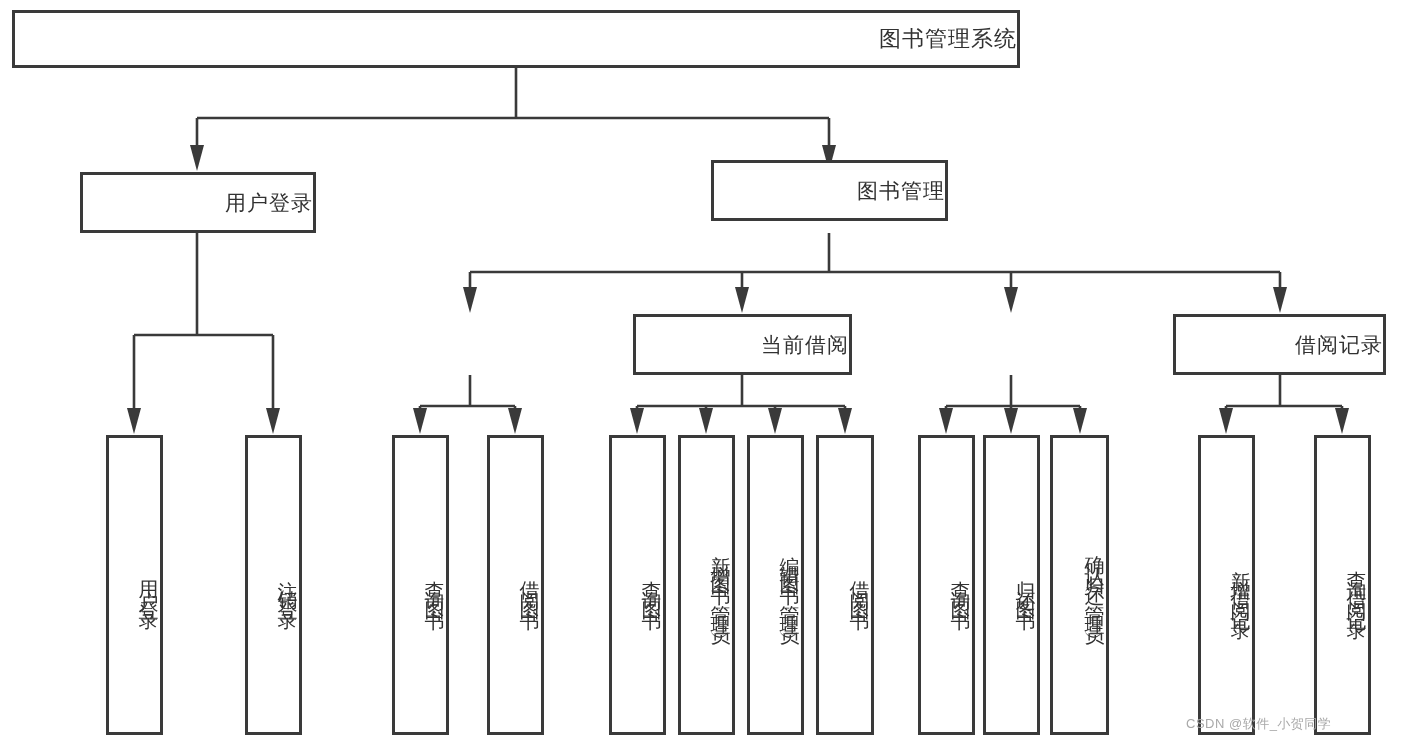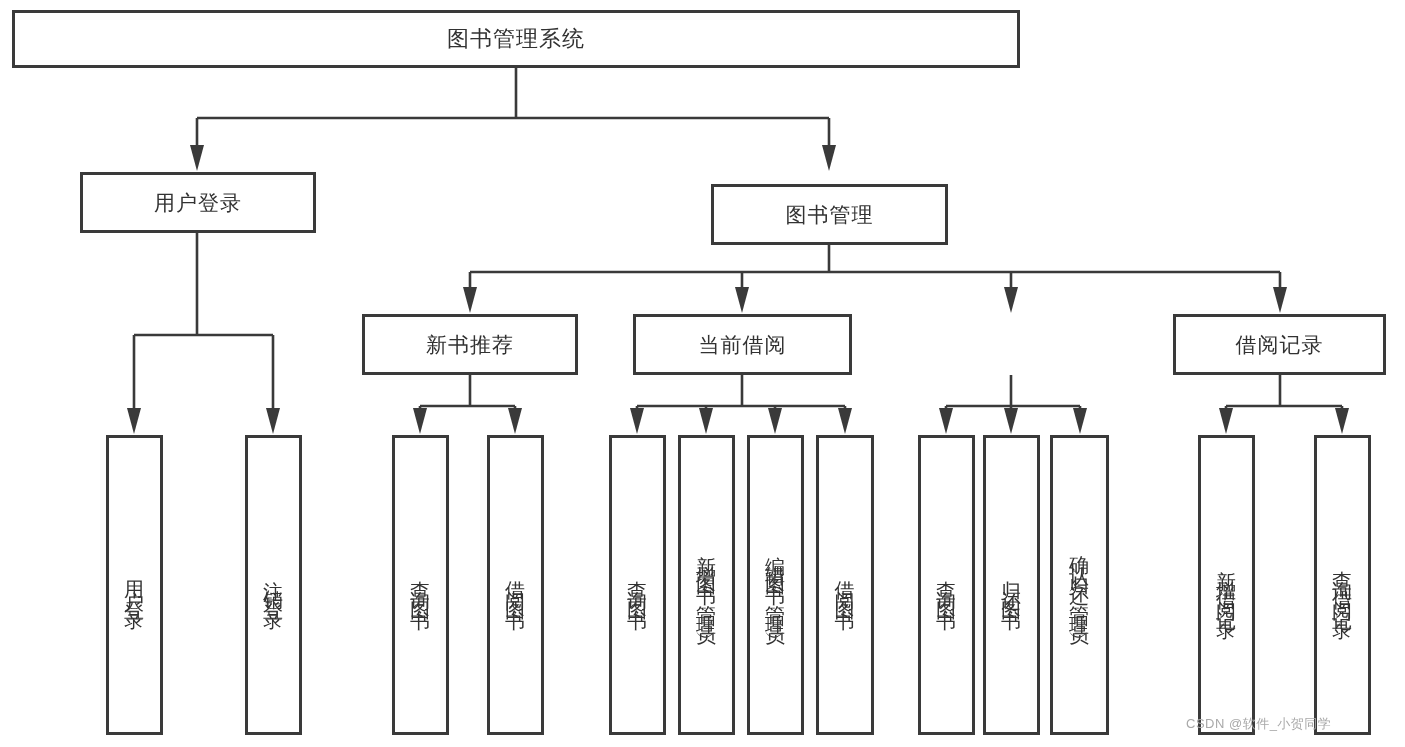--- a/index.html
+++ b/index.html
@@ -17,21 +17,21 @@
     width: 1405px; height: 747px;
     z-index: 1;
   }
   .node {
     position: absolute;
     box-sizing: border-box;
     border: 3px solid #3a3a3a;
     background: #ffffff;
     display: flex;
     align-items: center;
-    justify-content: center;
+    justify-content: flex-end;
     color: #323232;
     z-index: 2;
   }
   .node.root span { font-size: 22px; letter-spacing: 1px; }
   .node.lvl span  { font-size: 21px; letter-spacing: 1px; }
   .leaf span {
     writing-mode: vertical-lr;
     text-orientation: mixed;
     font-size: 20px;
     letter-spacing: 10px;
@@ -97,27 +97,24 @@
     </g>
   </svg>
 
   <div class="node root" style="left:12px; top:10px; width:1008px; height:58px">
     <span>图书管理系统</span>
   </div>
 
   <div class="node lvl" style="left:80px; top:172px; width:236px; height:61px">
     <span>用户登录</span>
   </div>
-  <div class="node lvl" style="left:711px; top:184px; width:237px; height:61px">
+  <div class="node lvl" style="left:711px; top:160px; width:237px; height:61px">
     <span>图书管理</span>
   </div>
 
-  <div class="node lvl" style="left:362px; top:314px; width:216px; height:61px">
-    <span>新书推荐</span>
-  </div>
   <div class="node lvl" style="left:633px; top:314px; width:219px; height:61px">
     <span>当前借阅</span>
   </div>
   <div class="node lvl" style="left:1173px; top:314px; width:213px; height:61px">
     <span>借阅记录</span>
   </div>
 
   <div class="node leaf" style="left:106px; top:435px; width:57px; height:300px">
     <span>用户登录</span>
   </div>

